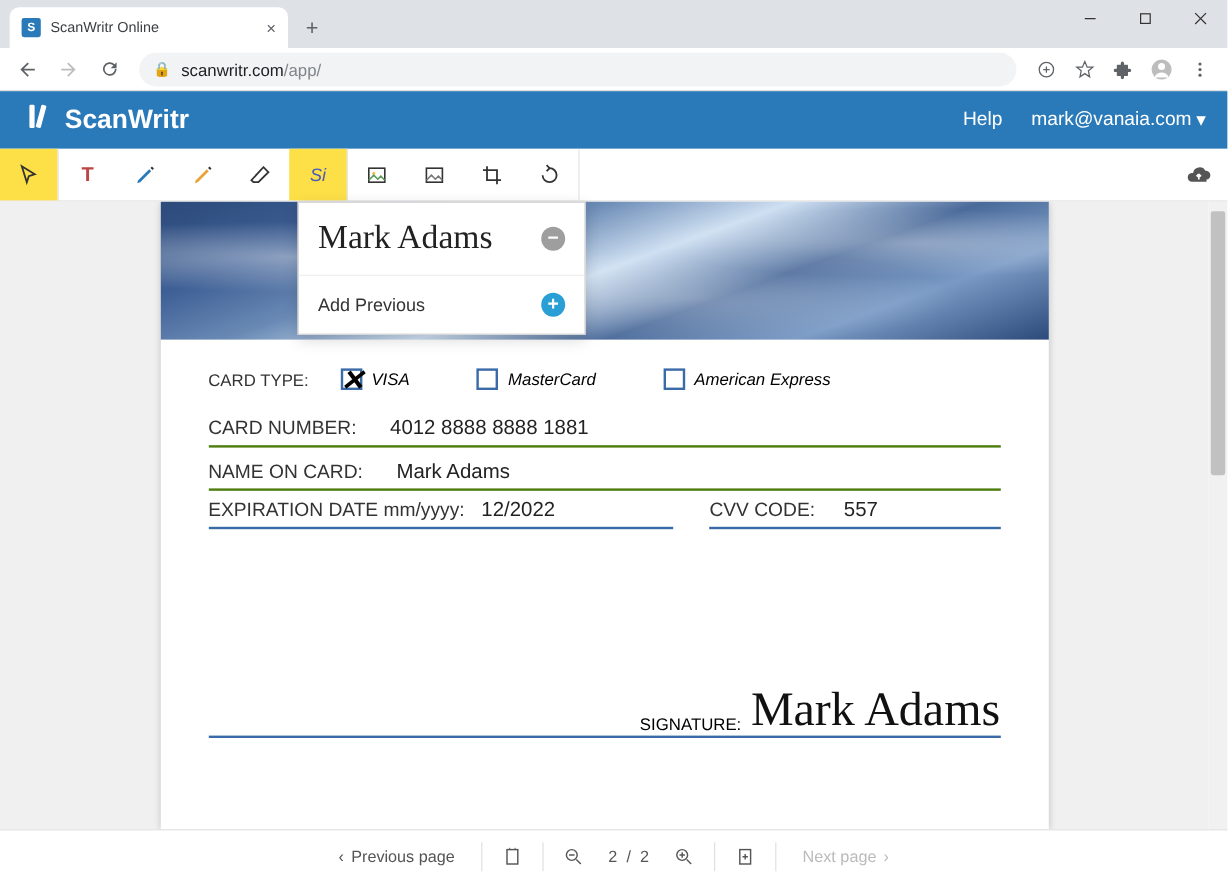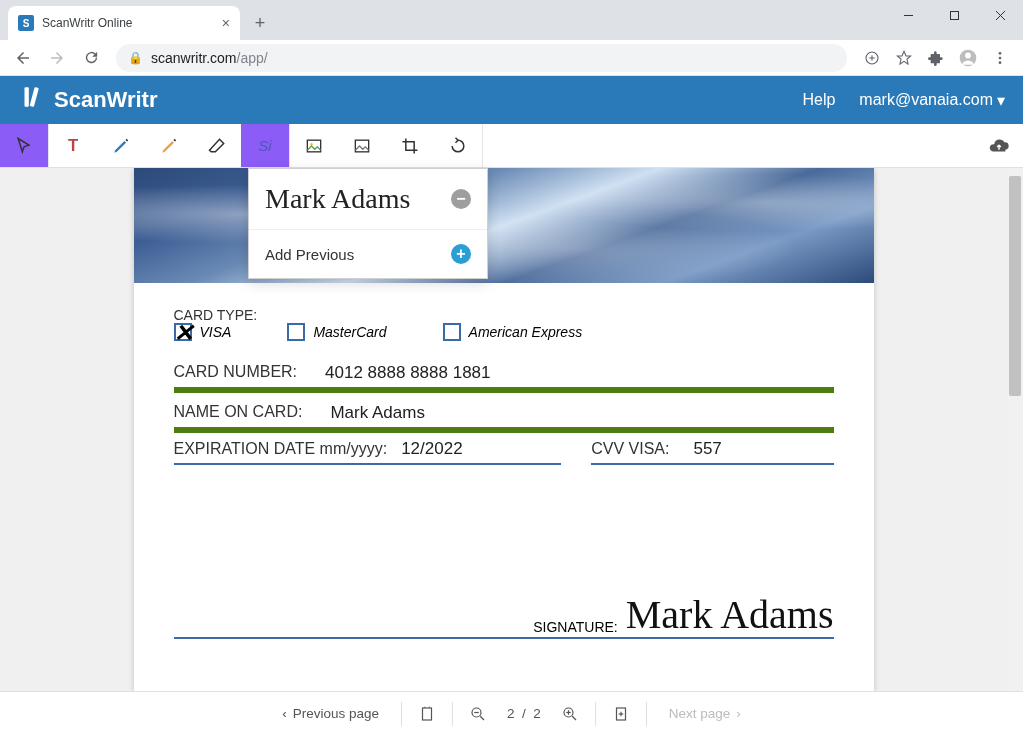--- a/index.html
+++ b/index.html
@@ -27,21 +27,21 @@
 
 .app-header { height:48px; background:#2a7ab9; display:flex; align-items:center; padding:0 18px; color:#fff; }
 .app-logo { display:flex; align-items:center; gap:10px; font-size:22px; font-weight:600; }
 .app-logo-icon svg { width:26px; height:26px; }
 .header-right { margin-left:auto; display:flex; gap:24px; font-size:16px; }
 .header-link { display:flex; align-items:center; gap:4px; cursor:pointer; }
 
 
 .app-toolbar { height:44px; background:#fff; border-bottom:1px solid #e0e0e0; display:flex; align-items:stretch; position:relative; }
 .tool-btn { width:48px; display:flex; align-items:center; justify-content:center; cursor:pointer; }
-.tool-btn.sel { background:#8b5cf6; }
+.tool-btn.sel { background:#fde047; }
 .tool-btn svg { width:20px; height:20px; }
 .sep { width:1px; background:#e5e5e5; }
 .cloud-btn { margin-left:auto; width:48px; display:flex; align-items:center; justify-content:center; cursor:pointer; }
 
 
 .sig-dropdown { position:absolute; top:44px; left:248px; width:240px; background:#fff; border:1px solid #d0d0d0; box-shadow:0 4px 12px rgba(0,0,0,.15); z-index:10; }
 .sig-item { display:flex; align-items:center; justify-content:space-between; padding:14px 16px; border-bottom:1px solid #eee; cursor:pointer; }
 .sig-item:last-child { border-bottom:none; }
 .sig-preview { font-family:"Brush Script MT",cursive; font-size:28px; color:#222; }
 .sig-minus { width:20px; height:20px; background:#9e9e9e; border-radius:50%; color:#fff; display:flex; align-items:center; justify-content:center; font-weight:bold; }
@@ -51,28 +51,28 @@
 
 .canvas-wrap { position:absolute; top:168px; bottom:44px; left:0; right:16px; background:#f0f0f0; display:flex; justify-content:center; overflow:hidden; }
 .doc-page { width:740px; background:#fff; box-shadow:0 1px 6px rgba(0,0,0,.2); position:relative; }
 .doc-banner { height:115px; background:linear-gradient(160deg,#2c4a7a 0%,#3e5f95 20%,#6a8ab5 35%,#cfe0f2 50%,#4a6a9a 65%,#7a9ac5 80%,#2c4a7a 100%); position:relative; overflow:hidden; }
 .doc-banner::before { content:""; position:absolute; inset:0; background:
   radial-gradient(ellipse at 15% 40%, rgba(255,255,255,.4) 0%, transparent 30%),
   radial-gradient(ellipse at 60% 70%, rgba(255,255,255,.3) 0%, transparent 35%),
   radial-gradient(ellipse at 85% 30%, rgba(255,255,255,.35) 0%, transparent 25%); }
 .doc-content { padding:24px 40px; }
 .section-title { color:#3a6aa8; font-weight:600; font-size:17px; margin-bottom:18px; letter-spacing:.5px; }
-.form-row { display:flex; align-items:flex-start; margin-bottom:10px; font-size:14px;flex-direction:column; }
+.form-row { display:flex; align-items:flex-end; margin-bottom:10px; font-size:14px; }
 .field-label { color:#333; padding-right:14px; white-space:nowrap; }
 .field-value { font-size:17px; color:#222; }
 .ct-opts { display:flex; gap:56px; align-items:center;font-style:italic; }
 .ct-opt { display:flex; align-items:center; gap:8px; font-size:14px; }
 .cbox { width:18px; height:18px; border:2px solid #3a6aa8; position:relative; }
 .cbox.checked::before { content:"✕"; position:absolute; top:-6px; left:-2px; font-size:24px; font-weight:bold; color:#000; }
-.row-line { display:flex; align-items:flex-start; border-bottom:6px solid #4d7c0f; padding:4px 0 4px 0; margin-bottom:6px; }
+.row-line { display:flex; align-items:flex-end; border-bottom:2px solid #4d7c0f; padding:4px 0 4px 0; margin-bottom:6px; }
 .row-line .field-value { margin-left:14px; }
 .two-col { display:flex; gap:30px; }
 .two-col > div { display:flex; align-items:baseline; border-bottom:2px solid #3a6aa8; padding-bottom:4px; }
 .two-col .c1 { flex:1.6; }
 .two-col .c2 { flex:1; }
 .sig-row { display:flex; align-items:end; justify-content:flex-end; margin-top:130px; border-bottom:2px solid #3a6aa8; padding-bottom:2px; gap:8px; }
 .sig-label { font-size:14px; }
 .sig-script { font-family:"Brush Script MT",cursive; font-size:40px; color:#111; line-height:1; }
 
 
@@ -298,21 +298,21 @@
       <div class="row-line">
         <span class="field-label">NAME ON CARD:</span>
         <span class="field-value">Mark Adams</span>
       </div>
       <div class="two-col">
         <div class="c1">
           <span class="field-label">EXPIRATION DATE mm/yyyy:</span>
           <span class="field-value" style="">12/2022</span>
         </div>
         <div class="c2">
-          <span class="field-label">CVV VISA:</span>
+          <span class="field-label">CVV CODE:</span>
           <span class="field-value" style="margin-left:10px;">557</span>
         </div>
       </div>
 
       <div class="sig-row">
         <span class="sig-label">SIGNATURE:</span>
         <span class="sig-script">Mark Adams</span>
       </div>
     </div>
   </div>

